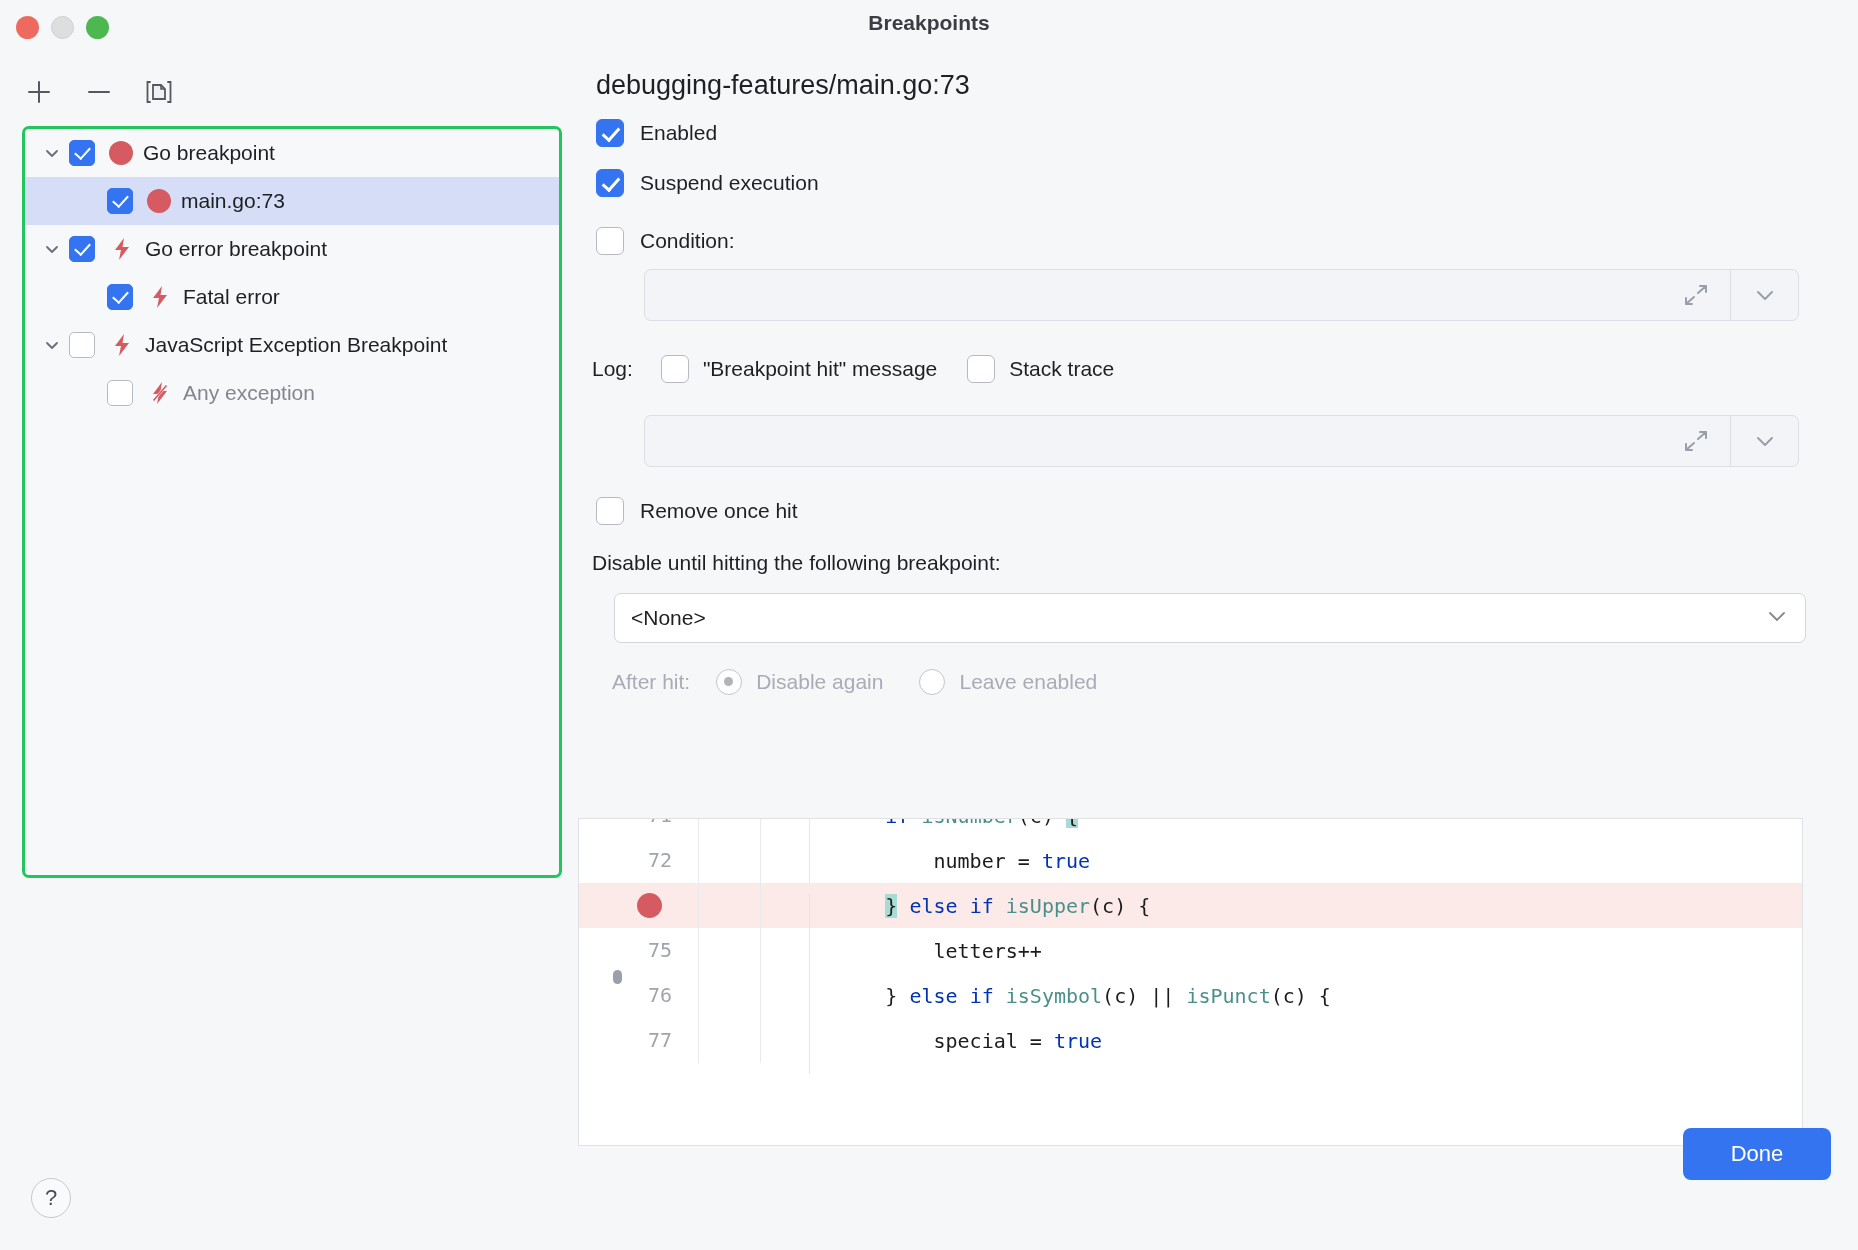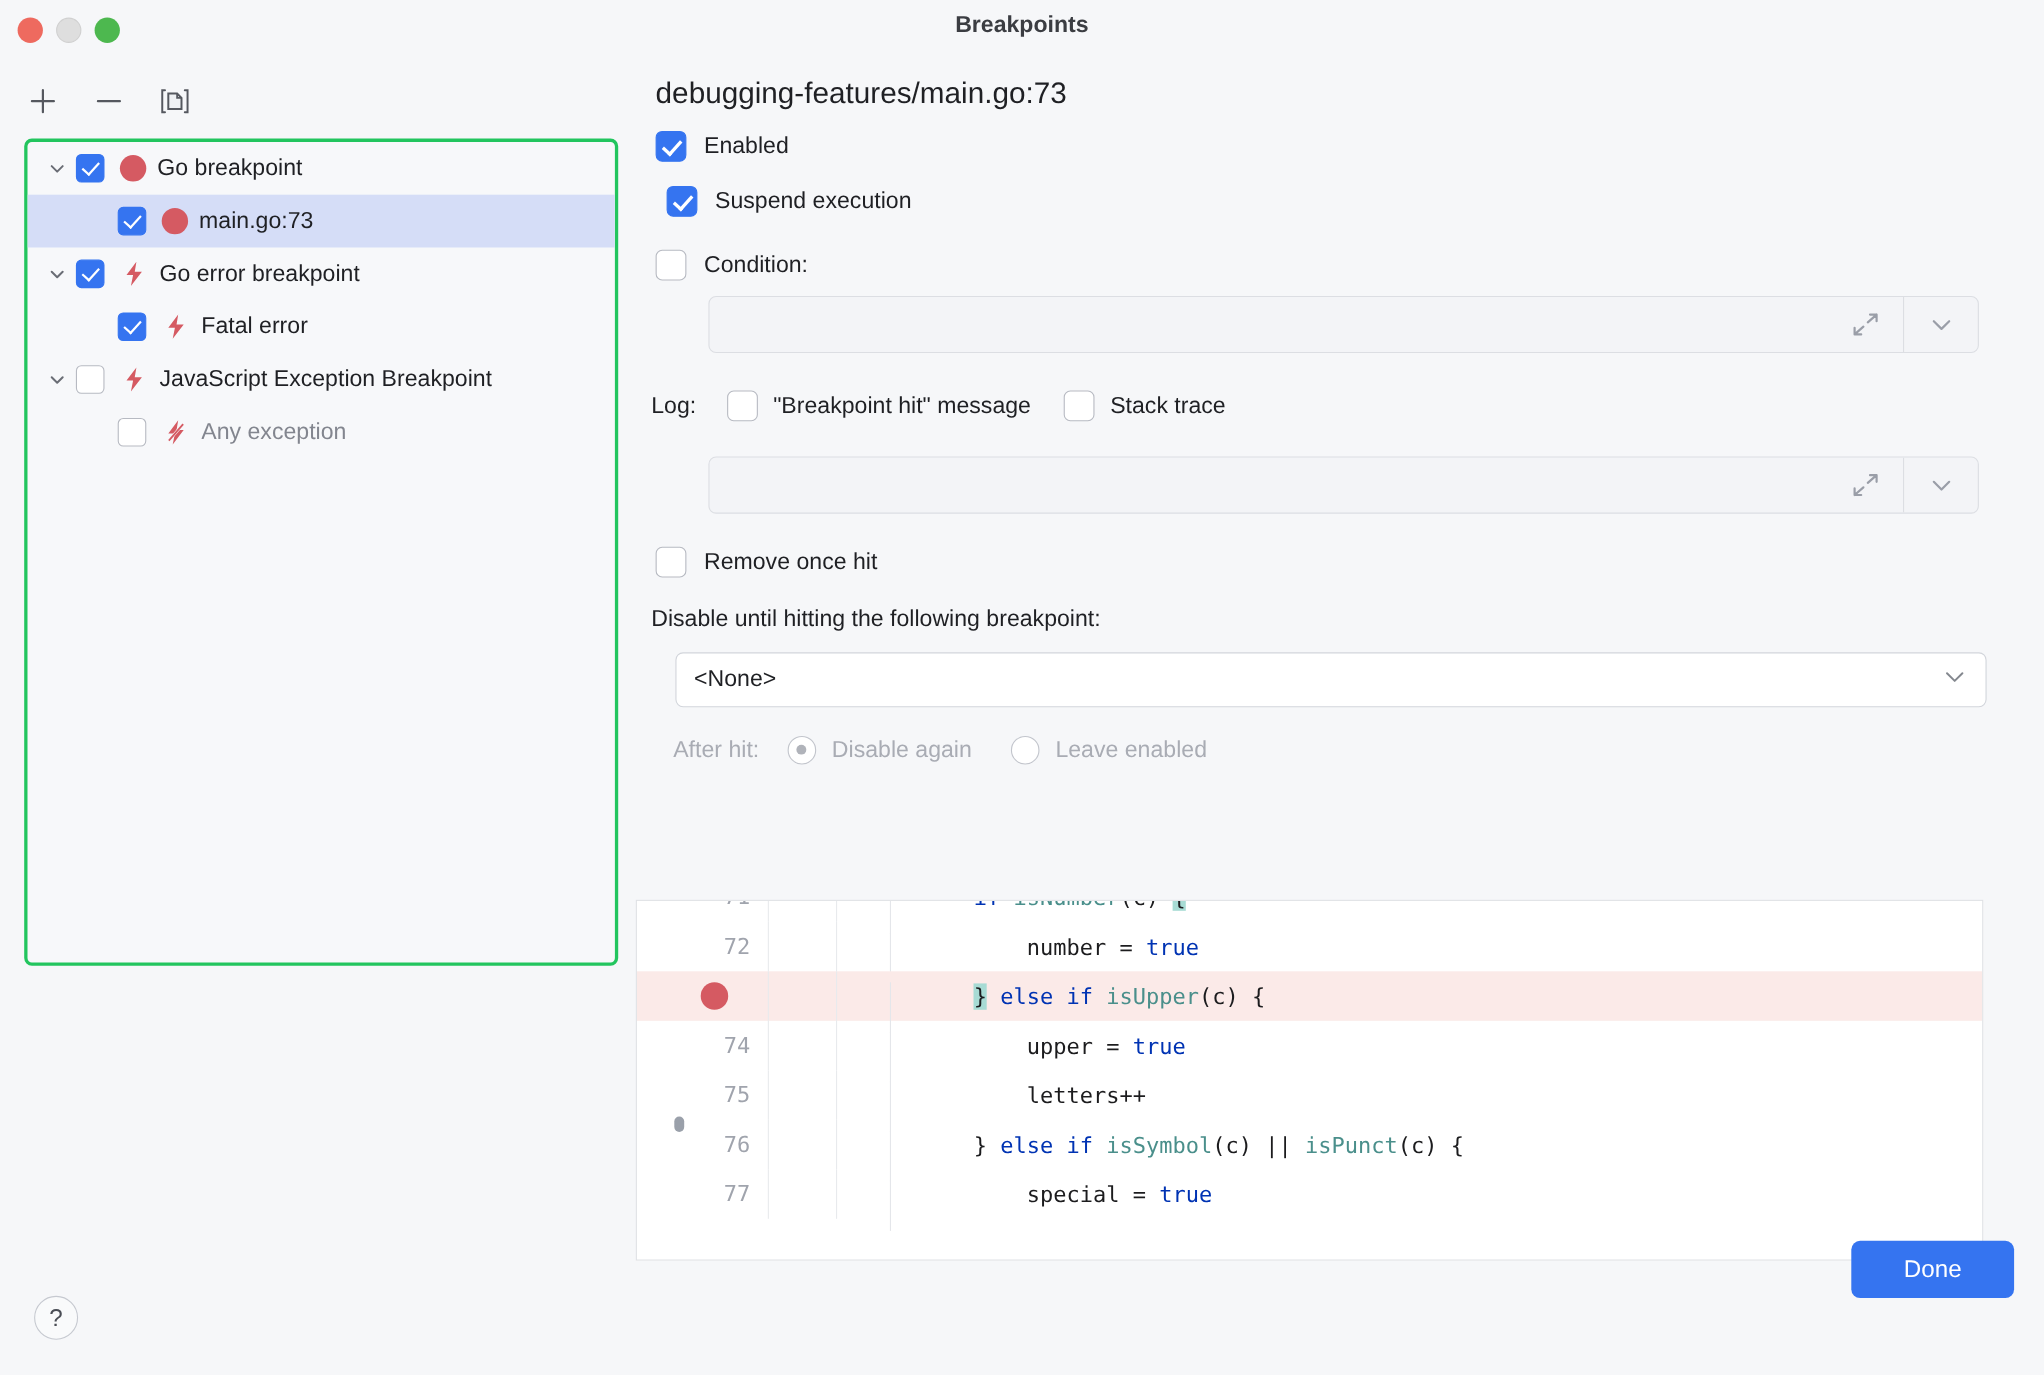--- a/index.html
+++ b/index.html
@@ -94,21 +94,21 @@
   .chk.off { background: #fff; border: 1.5px solid #b7bac2; }
   .chk.on  { background: #3574f0; border: 1.5px solid #3574f0; }
   .chk.on::after {
     content: ""; position: absolute; left: 9px; top: 3.5px;
     width: 7px; height: 14px; border: solid #fff;
     border-width: 0 3px 3px 0; transform: rotate(42deg);
   }
   .lbl { font-size: 21px; color: #1f2024; }
 
   .r-enabled  { margin-left: 10px; margin-bottom: 22px; }
-  .r-suspend  { margin-left: 20px; margin-bottom: 30px; }
+  .r-suspend  { margin-left: 10px; margin-bottom: 30px; }
   .r-condition{ margin-left: 10px; margin-bottom: 14px; }
   .r-evallog  { margin-left: 10px; margin-bottom: 14px; }
   .r-remove   { margin-left: 10px; margin-bottom: 26px; }
 
   .field-wrap {
     margin-left: 58px; width: 1155px; height: 52px;
     display: flex; align-items: stretch;
     background: #f3f4f7; border: 1px solid #dcdee3; border-radius: 7px;
     overflow: hidden;
   }
@@ -156,21 +156,21 @@
     width: 1225px; height: 328px;
     background: #ffffff; border: 1px solid #dfe1e5;
     overflow: hidden;
     font-family: "DejaVu Sans Mono", monospace;
     font-size: 20px;
   }
   .code-scroll { position: absolute; top: -26px; left: 0; width: 100%; }
   .code-line { height: 45px; display: flex; align-items: center; position: relative; }
   .code-line.hit { background: #fbeae8; }
   .gutter-num {
-    width: 120px; flex: 0 0 120px; text-align: right; padding-right: 16px;
+    width: 120px; flex: 0 0 120px; text-align: right; padding-right: 26px;
     color: #a0a4ad; border-right: 1px solid #e8eaed;
     height: 45px; line-height: 45px;
   }
   .gutter-num.bp { position: relative; color: transparent; }
   .gutter-num.bp::after {
     content: ""; position: absolute; right: 36px; top: 10px;
     width: 25px; height: 25px; border-radius: 50%; background: #d55a62;
   }
   .gutter-fold {
     width: 62px; flex: 0 0 62px; border-right: 1px solid #e8eaed; height: 45px;
@@ -408,25 +408,20 @@
       <span class="gutter-num">72</span>
       <span class="gutter-fold"></span>
       <span class="code-text"><span class="plain">            number = </span><span class="kw">true</span></span>
     </div>
       <div class="code-line hit">
       <span class="gutter-num bp">61</span>
       <span class="gutter-fold"></span>
       <span class="code-text"><span class="plain">        </span><span class="plain brace-hl">}</span><span class="plain"> </span><span class="kw">else if</span><span class="plain"> </span><span class="fn">isUpper</span><span class="plain">(c) {</span></span>
     </div>
       <div class="code-line">
-      <span class="gutter-num">74</span>
-      <span class="gutter-fold"></span>
-      <span class="code-text"><span class="plain">            upper = </span><span class="kw">true</span></span>
-    </div>
-      <div class="code-line">
       <span class="gutter-num">75</span>
       <span class="gutter-fold"></span>
       <span class="code-text"><span class="plain">            letters++</span></span>
     </div>
       <div class="code-line">
       <span class="gutter-num">76</span>
       <span class="gutter-fold dot"></span>
       <span class="code-text"><span class="plain">        } </span><span class="kw">else if</span><span class="plain"> </span><span class="fn">isSymbol</span><span class="plain">(c) || </span><span class="fn">isPunct</span><span class="plain">(c) {</span></span>
     </div>
       <div class="code-line">

